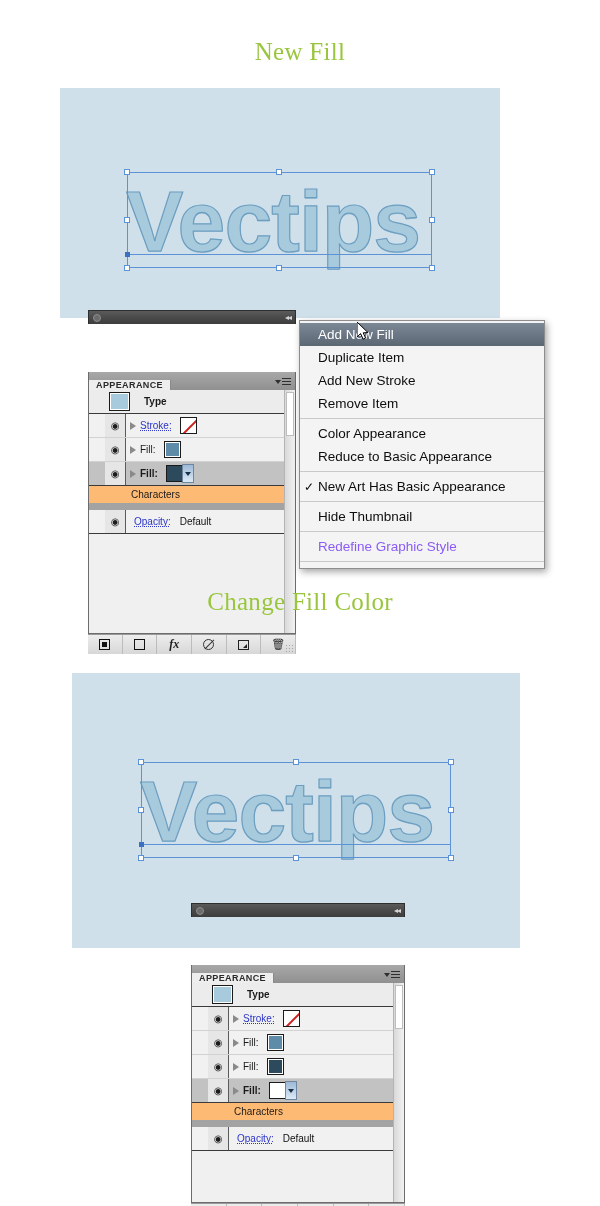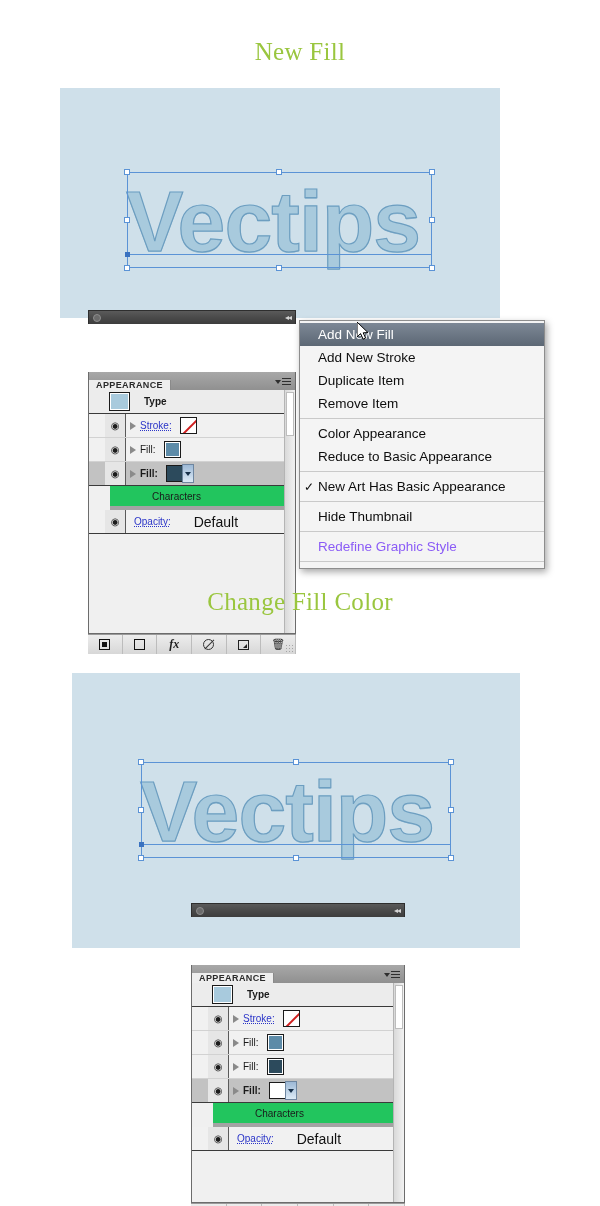--- a/index.html
+++ b/index.html
@@ -87,21 +87,21 @@
   }
   .rows-area{position:relative;}
   .row{
     display:flex;align-items:center;height:24px;
     border-bottom:1px solid #d2d2d2;
     background:#f1f1f1;
     position:relative;box-sizing:border-box;padding-left:16px;
   }
   .row.hdr{background:#ececec;border-bottom:1px solid #3a3a3a;height:24px;}
   .row.selected{background:#c2c2c2;}
-  .row.plain{background:#22c55e;border-bottom:4px solid #a3a3a3;margin-left:21px;}
+  .row.plain{background:#fdba74;border-bottom:7px solid #a3a3a3;}
   .row.lastgroup{border-bottom:1px solid #3a3a3a;}
 
   .eye-cell{
     width:21px;height:100%;display:flex;align-items:center;justify-content:center;
     border-right:1px solid #5a5a5a;background:#e6e6e6;box-sizing:border-box;
   }
   .eye{font-size:10px;line-height:10px;color:#1c1c1c;}
 
   .disclose{
     width:0;height:0;margin-left:4px;margin-right:4px;
@@ -129,21 +129,21 @@
   .fill-combo .sw{width:17px;height:17px;border:1px solid #1a1a1a;box-sizing:border-box;}
   .fill-arrow{
     width:12px;height:19px;margin-left:-1px;
     background:linear-gradient(to bottom,#9db9d6,#dceaf6);
     border:1px solid #6e86a0;box-sizing:border-box;
     display:flex;align-items:center;justify-content:center;
   }
   .fill-arrow .tri{width:0;height:0;border-left:3px solid transparent;border-right:3px solid transparent;border-top:4px solid #17304a;}
 
   .char-label{font-size:10px;color:#1a1a1a;margin-left:26px;}
-  .opacity-val{font-size:14px;color:#111;margin-left:23px;}
+  .opacity-val{font-size:10px;color:#111;margin-left:9px;}
 
   .panel-scroll{
     position:absolute;right:0;top:0;bottom:0;width:11px;
     background:linear-gradient(to right,#d9d9d9,#f2f2f2);
     border-left:1px solid #b4b4b4;box-sizing:border-box;
   }
   .panel-scroll .thumbbar{
     position:absolute;left:1px;right:1px;top:2px;height:44px;
     background:#ffffff;border:1px solid #bdbdbd;box-sizing:border-box;
   }
@@ -312,24 +312,24 @@
       </div>
     <span class="grip"></span>
   </div>
 </div>
 
 <div id="context-menu">
   <div class="mi active">
     <span>Add New Fill</span>
   </div>
   <div class="mi">
+    <span>Duplicate Item</span>
+  </div>
+  <div class="mi">
     <span>Add New Stroke</span>
-  </div>
-  <div class="mi">
-    <span>Duplicate Item</span>
   </div>
   <div class="mi">
     <span>Remove Item</span>
   </div>
   <div class="mi-sep"></div>
   <div class="mi">
     <span>Color Appearance</span>
   </div>
   <div class="mi">
     <span>Reduce to Basic Appearance</span>

